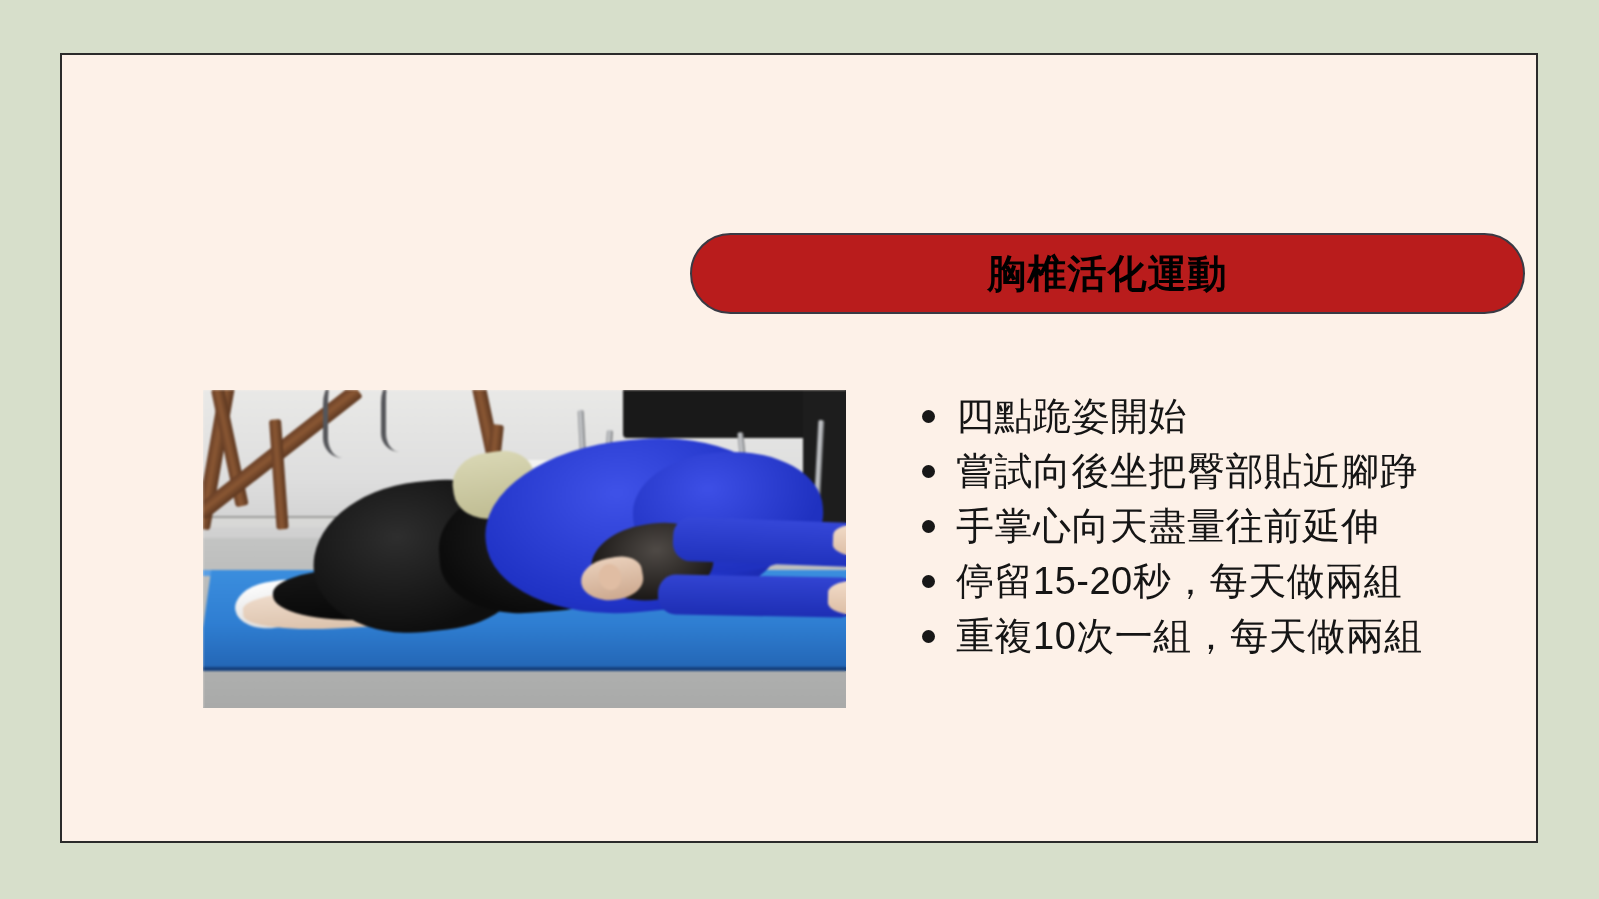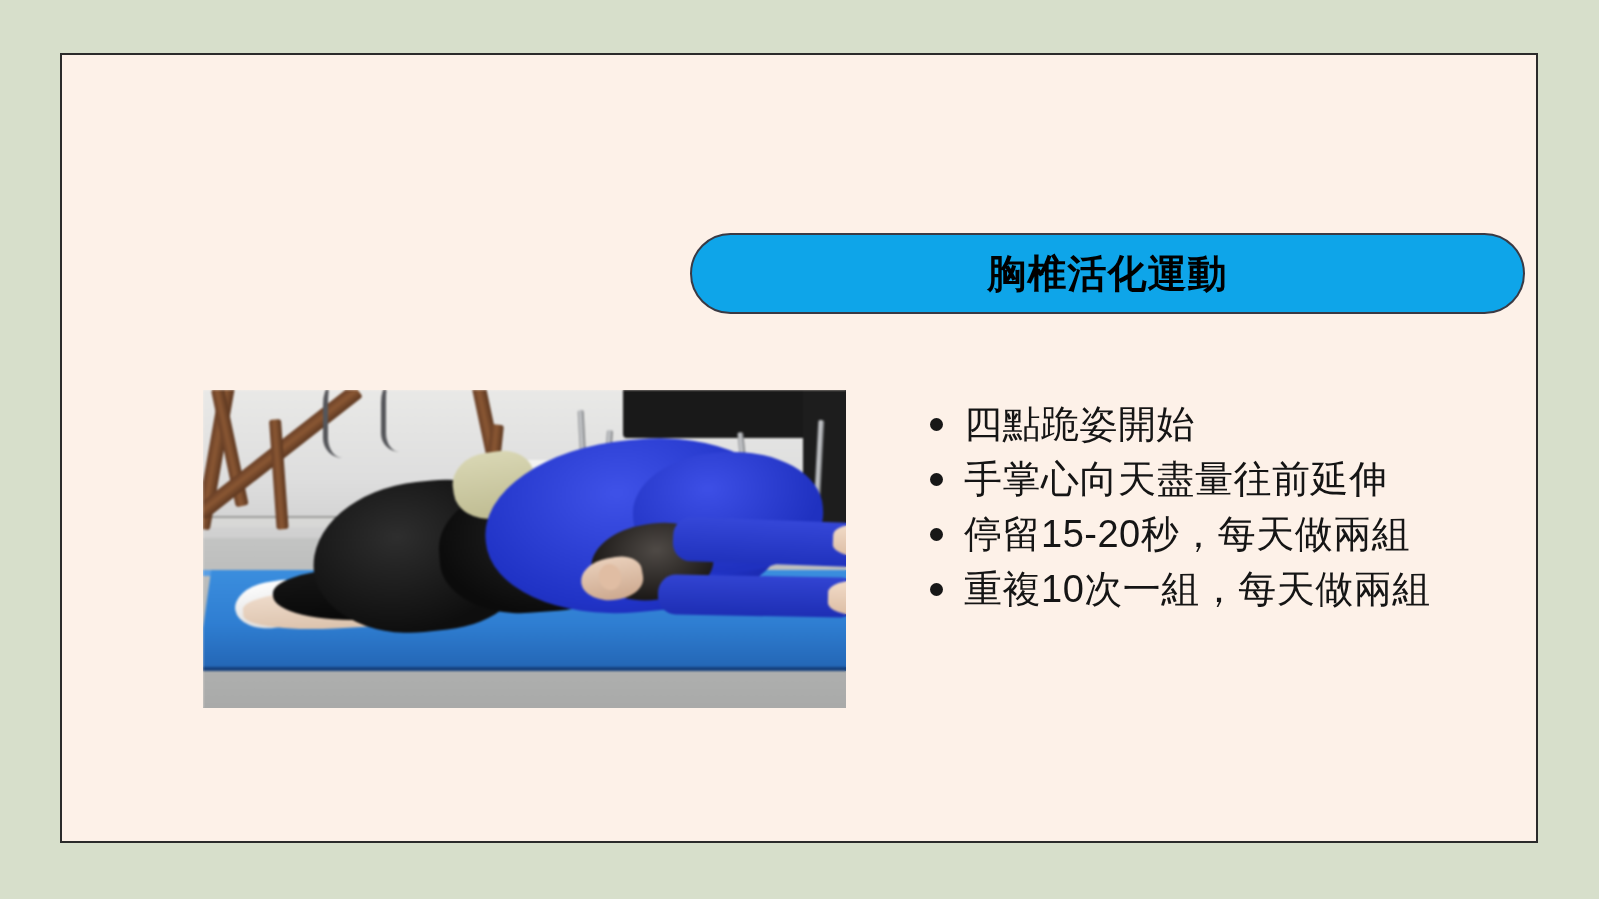--- a/index.html
+++ b/index.html
@@ -34,21 +34,21 @@
     box-sizing: border-box;
   }
 
   
   #title-pill {
     position: absolute;
     left: 628px;
     top: 178px;
     width: 835px;
     height: 81px;
-    background: #0ea5e9;
+    background: #b91c1c;
     border: 2px solid #3a3a44;
     border-radius: 41px;
     box-sizing: border-box;
     display: flex;
     align-items: center;
     justify-content: center;
   }
   #title-text {
     font-size: 39px;
     font-weight: bold;
@@ -247,21 +247,21 @@
     backdrop-filter: blur(1.2px);
     pointer-events: none;
   }
 
   
   #bullet-list {
     position: absolute;
     left: 860px;
     top: 334px;
     width: 580px;
-    margin: 8px;
+    margin: 0;
     padding: 0;
     list-style: none;
   }
   #bullet-list li {
     display: flex;
     align-items: flex-start;
     height: 55px;
     line-height: 55px;
     white-space: nowrap;
   }
@@ -341,20 +341,24 @@
       <div class="ph-layer photo-blur-overlay"></div>
     </div>
 
     <ul id="bullet-list">
       <li>
         <span class="bullet-dot"></span>
         <span class="bullet-text">四點跪姿開始</span>
       </li>
       <li>
         <span class="bullet-dot"></span>
+        <span class="bullet-text">嘗試向後坐把臀部貼近腳踭</span>
+      </li>
+      <li>
+        <span class="bullet-dot"></span>
         <span class="bullet-text">手掌心向天盡量往前延伸</span>
       </li>
       <li>
         <span class="bullet-dot"></span>
         <span class="bullet-text">停留15-20秒，每天做兩組</span>
       </li>
       <li>
         <span class="bullet-dot"></span>
         <span class="bullet-text">重複10次一組，每天做兩組</span>
       </li>

